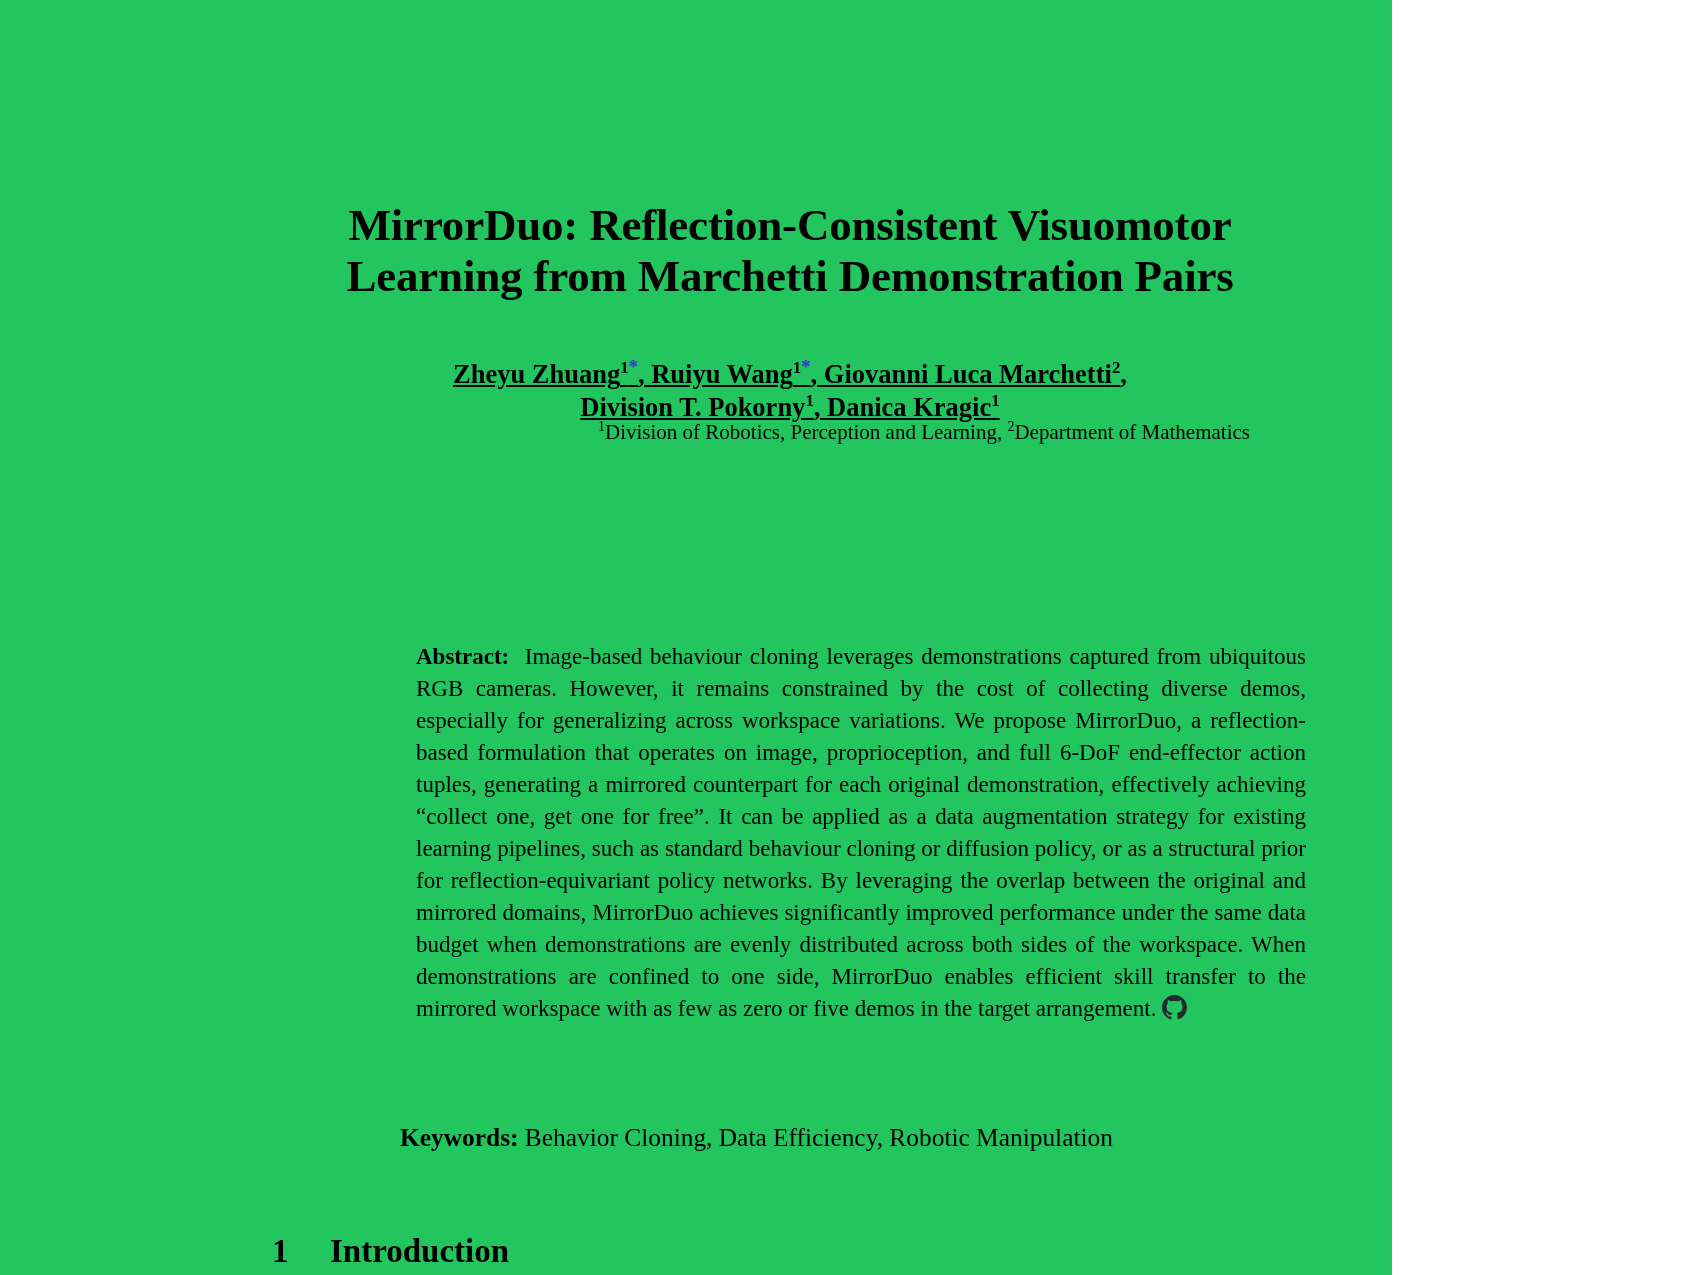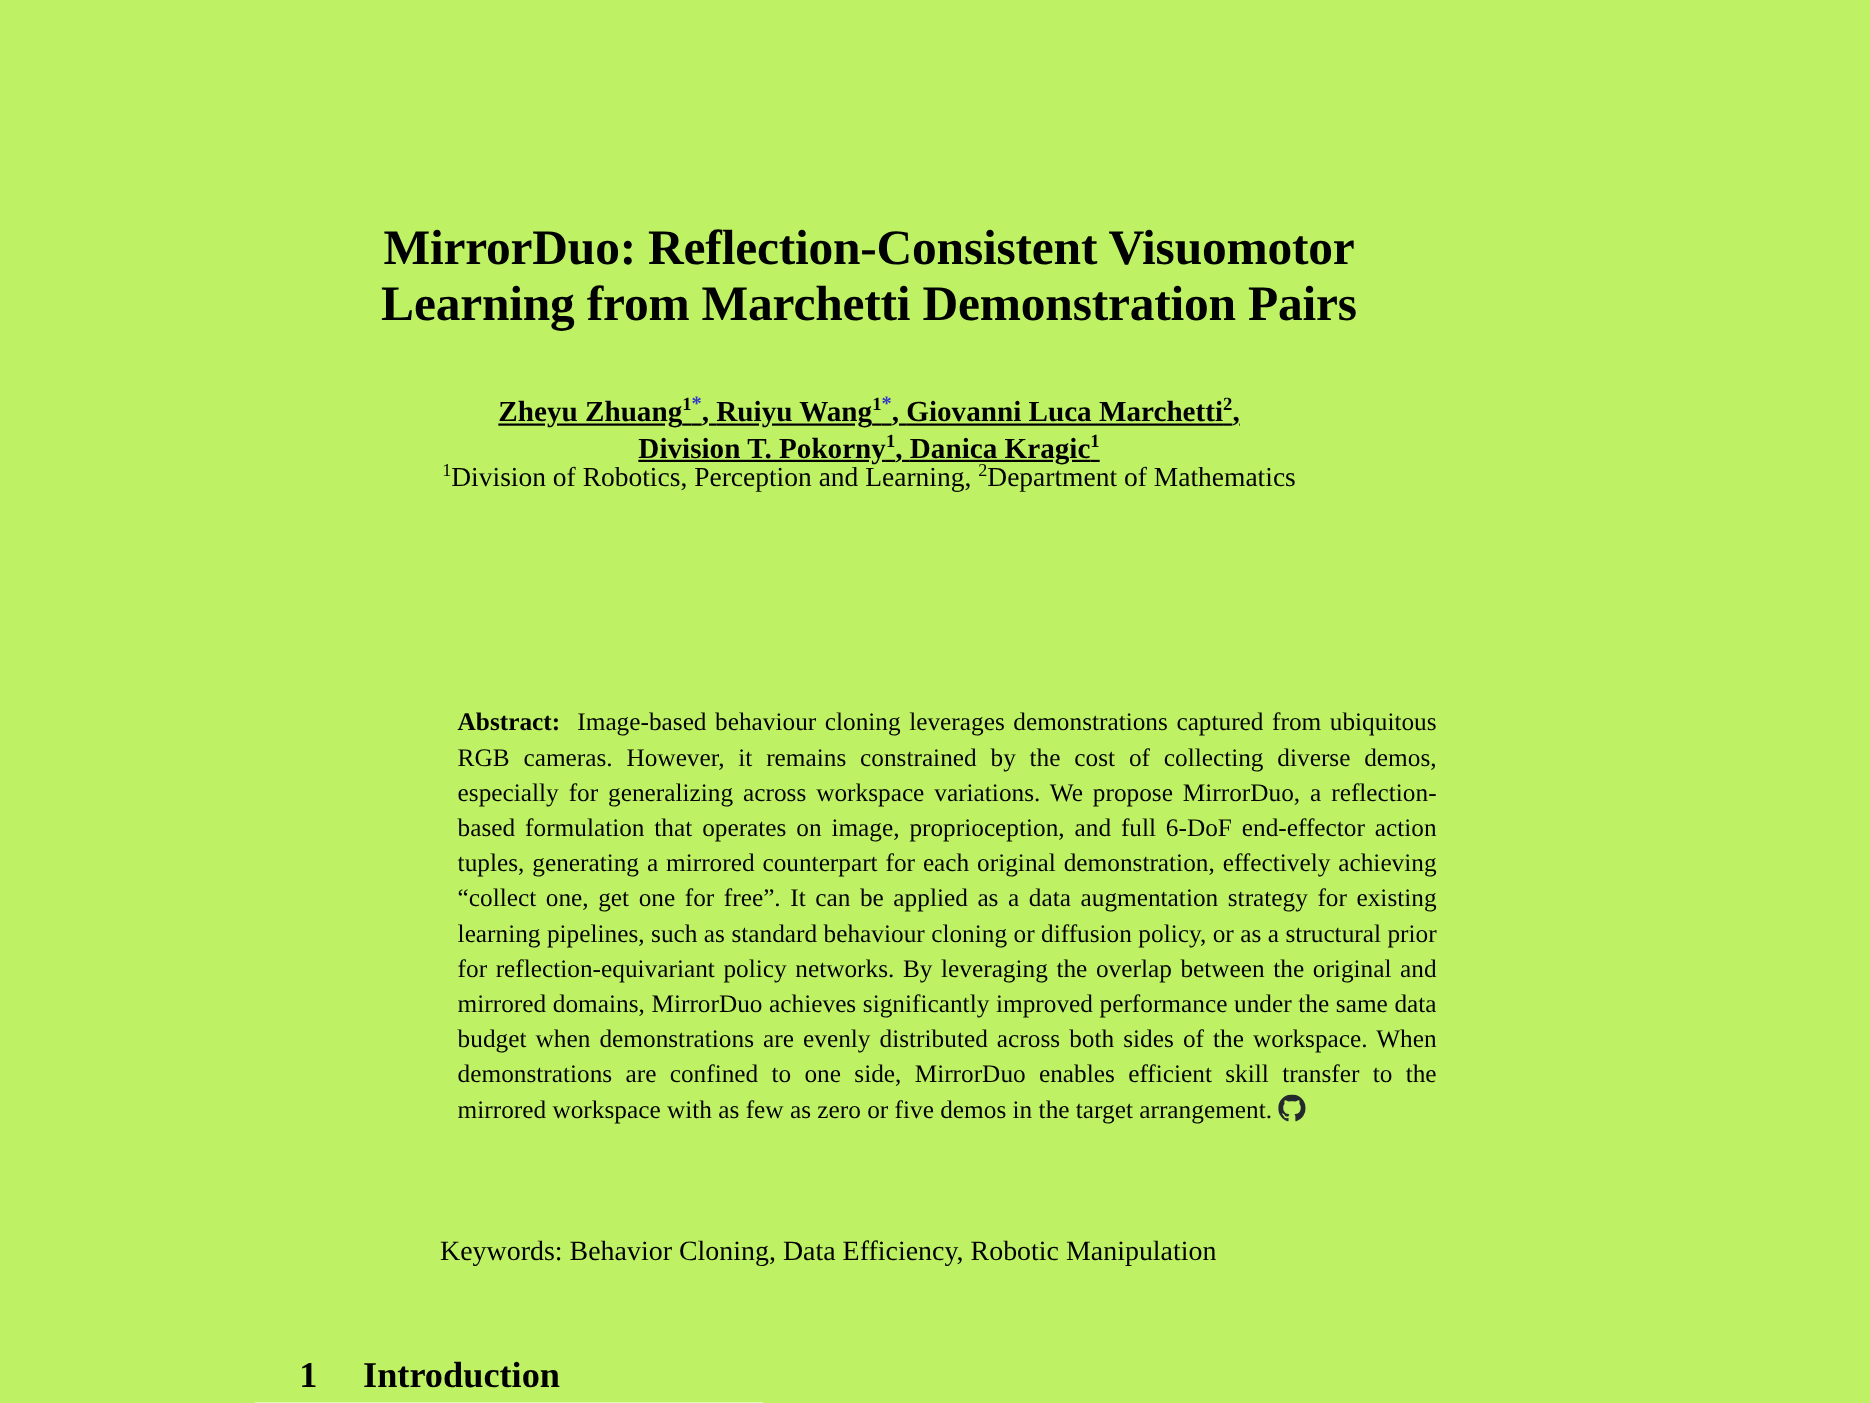--- a/index.html
+++ b/index.html
@@ -7,23 +7,23 @@
     padding: 0;
     background: #ffffff;
   }
   body {
     font-family: "Liberation Serif", "DejaVu Serif", serif;
     color: #000000;
     -webkit-font-smoothing: antialiased;
   }
   .page {
     position: relative;
-    width: 1700px;
+    width: 1392px;
     height: 1275px;
-    background: #bef264;
+    background: #22c55e;
     overflow: hidden;
     box-sizing: border-box;
   }
 
   
   .title-block {
     position: absolute;
     left: 330px;
     top: 200px;
     width: 920px;
@@ -73,24 +73,25 @@
 
   
   .affil-block {
     position: absolute;
     left: 330px;
     top: 420px;
     width: 920px;
     text-align: center;
   }
   .affil-line {
-    font-size: 25px;
+    font-size: 21px;
     line-height: 1.16;
     font-weight: normal;
     white-space: nowrap;
+    text-align: right;
   }
   .affil-line sup {
     font-weight: normal;
     font-size: 0.66em;
   }
 
   
   .abstract-block {
     position: absolute;
     left: 400px;
@@ -123,21 +124,21 @@
     left: 400px;
     top: 1122px;
     width: 922px;
   }
   .keywords-text {
     font-size: 25.4px;
     line-height: 30.6px;
     margin: 0;
     white-space: nowrap;
   }
-  .keywords-text .lead { font-weight: normal; }
+  .keywords-text .lead { font-weight: bold; }
 
   
   .section-heading {
     position: absolute;
     left: 272px;
     top: 1205px;
     font-weight: bold;
     font-size: 33px;
     line-height: 1.1;
     white-space: nowrap;

